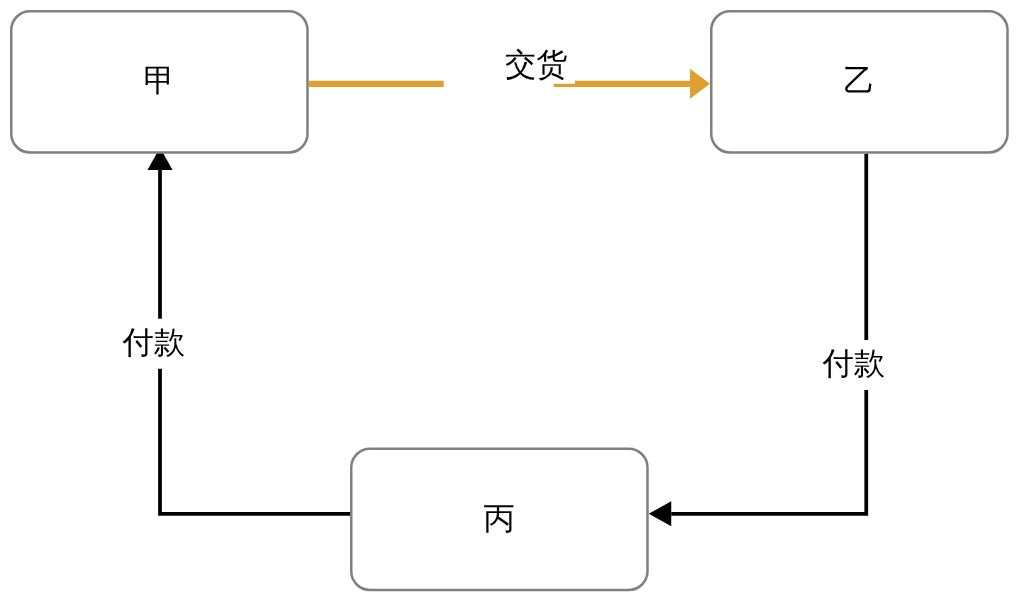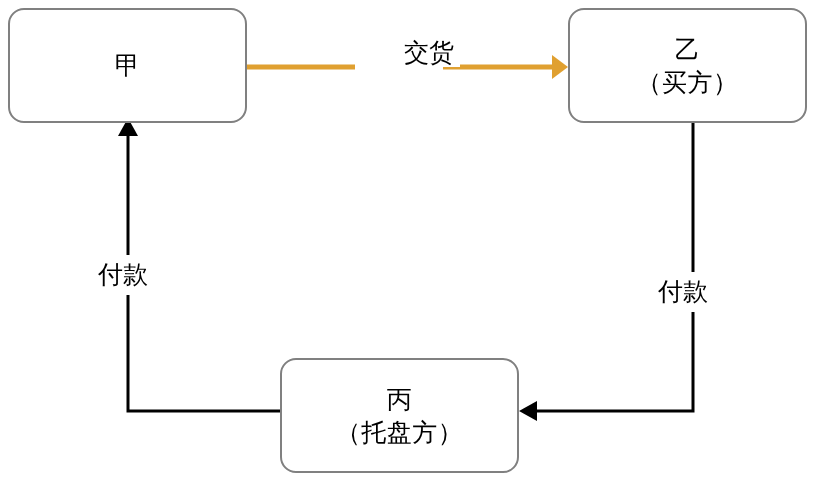--- a/index.html
+++ b/index.html
@@ -86,26 +86,24 @@
       <polygon points="118,136 128,118 138,136" fill="#000000"></polygon>
     </g>
   </svg>
 
   <div class="node-box" id="node-seller">
     <div class="node-line">甲</div>
   </div>
 
   <div class="node-box" id="node-buyer">
     <div class="node-line">乙</div>
-    <div class="node-line">（买方）</div>
   </div>
 
   <div class="node-box" id="node-platform">
     <div class="node-line">丙</div>
-    <div class="node-line">（托盘方）</div>
   </div>
 
   <div class="edge-label" id="label-delivery">交货</div>
 
   <div class="edge-label" id="label-payment-left">付款</div>
 
   <div class="edge-label" id="label-payment-right">付款</div>
 
 </div>
 

